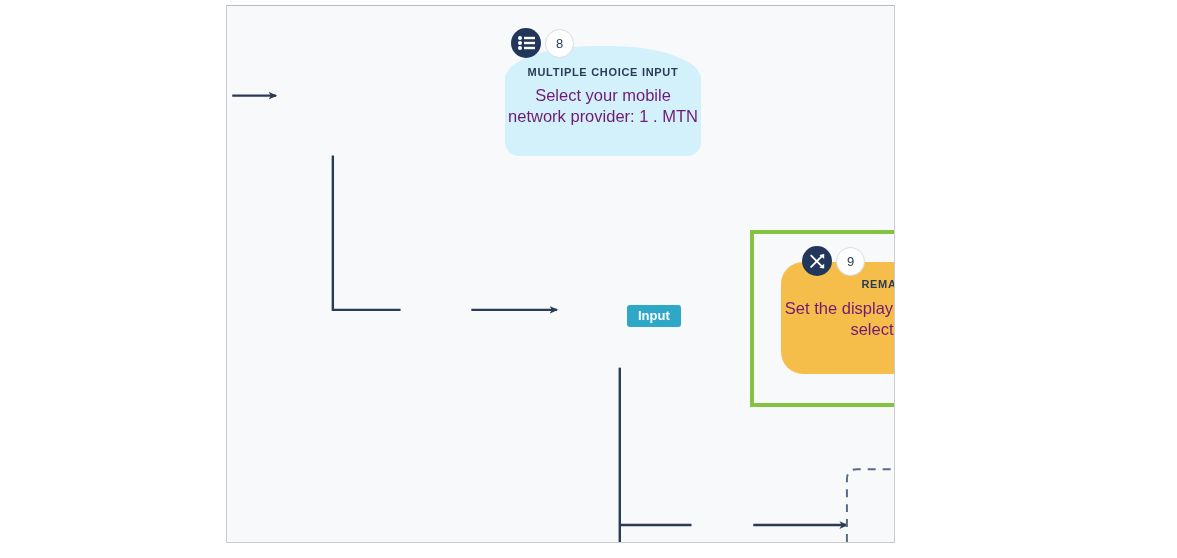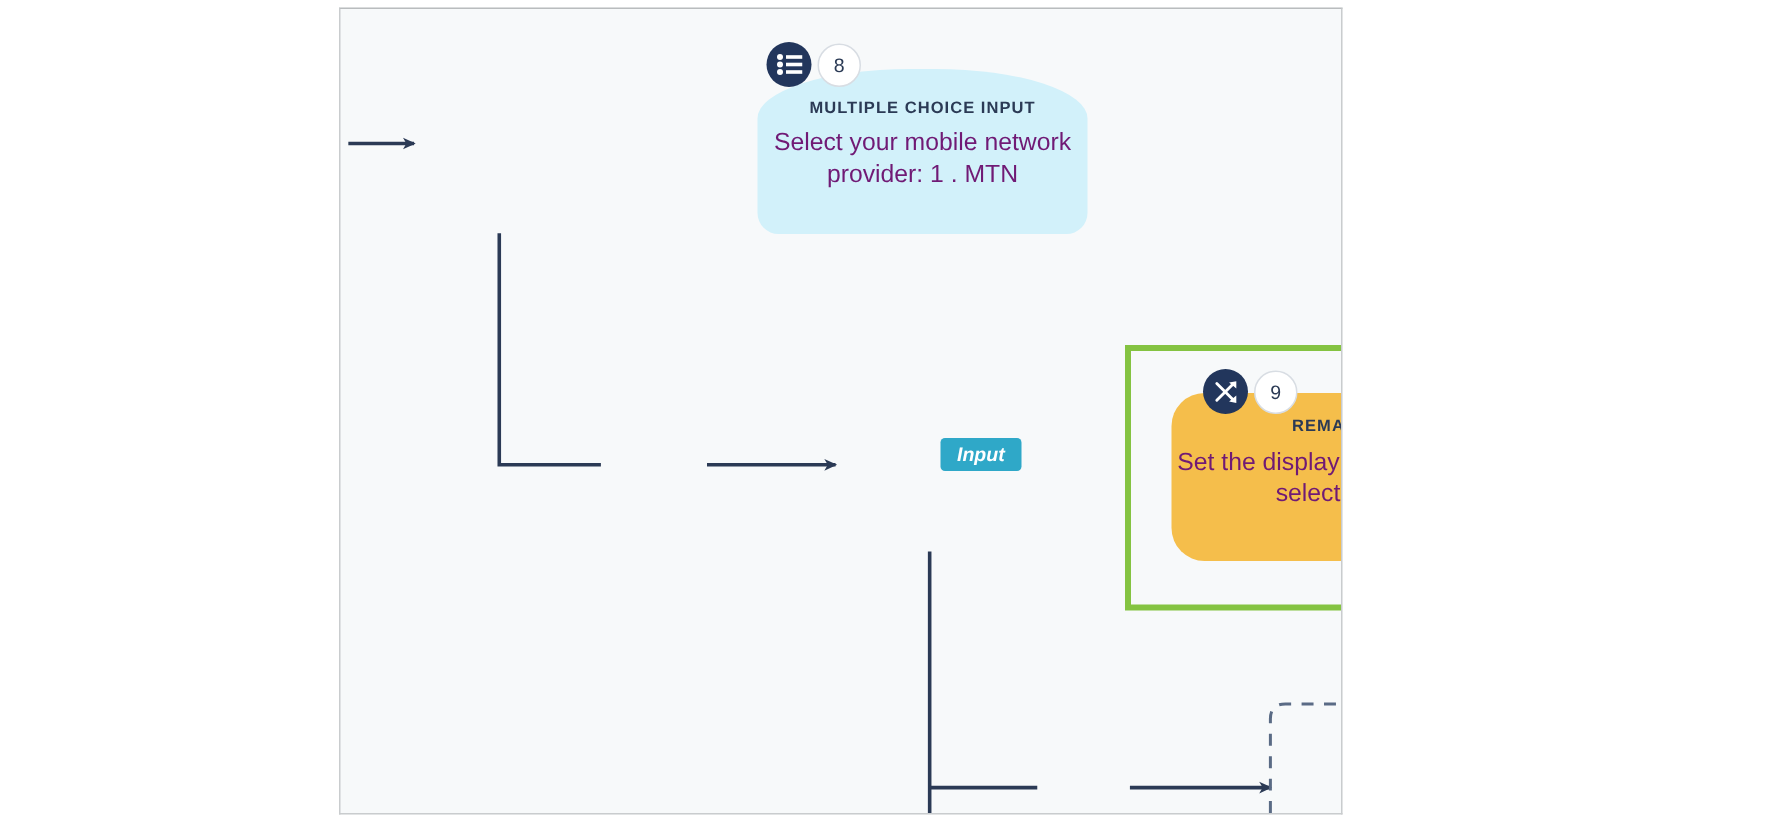--- a/index.html
+++ b/index.html
@@ -25,21 +25,21 @@
   .node-kind{
     font-size:11px;font-weight:bold;letter-spacing:.7px;
     color:#2b3a55;text-align:center;text-transform:uppercase;
   }
   .node-body{
     font-size:16.5px;color:#701a75;text-align:center;line-height:1.28;
   }
 
   
   #mc-node{
-    left:278px;top:40px;width:220px;height:110px;
+    left:278px;top:40px;width:196px;height:110px;
   }
   #mc-node .shape{
     position:absolute;inset:0;
     background:#d2f1fa;
     border-radius:46% 46% 14px 14px / 30% 30% 14px 14px;
   }
   #mc-node .content{position:relative;padding-top:20px;}
   #mc-node .node-kind{margin-bottom:7px;}
 
   
@@ -74,21 +74,21 @@
     position:absolute;left:523px;top:224px;width:269px;height:177px;
     border:4px solid #84c341;background:transparent;box-sizing:border-box;z-index:3;
   }
 
   
   .edge-label{
     position:absolute;background:#2fa8c8;color:#ffffff;
     font-size:13px;font-weight:bold;border-radius:3px;
     padding:4px 11px 5px;line-height:1;z-index:7;
   }
-  #label-input{left:400px;top:286px;font-style:italic;}
+  #label-input{left:400px;top:299px;}
 </style>
 </head>
 <body>
 
 <div id="stage">
 
   <div id="canvas">
 
     <svg class="layer" viewBox="0 0 669 538" width="669" height="538">
       <defs>

